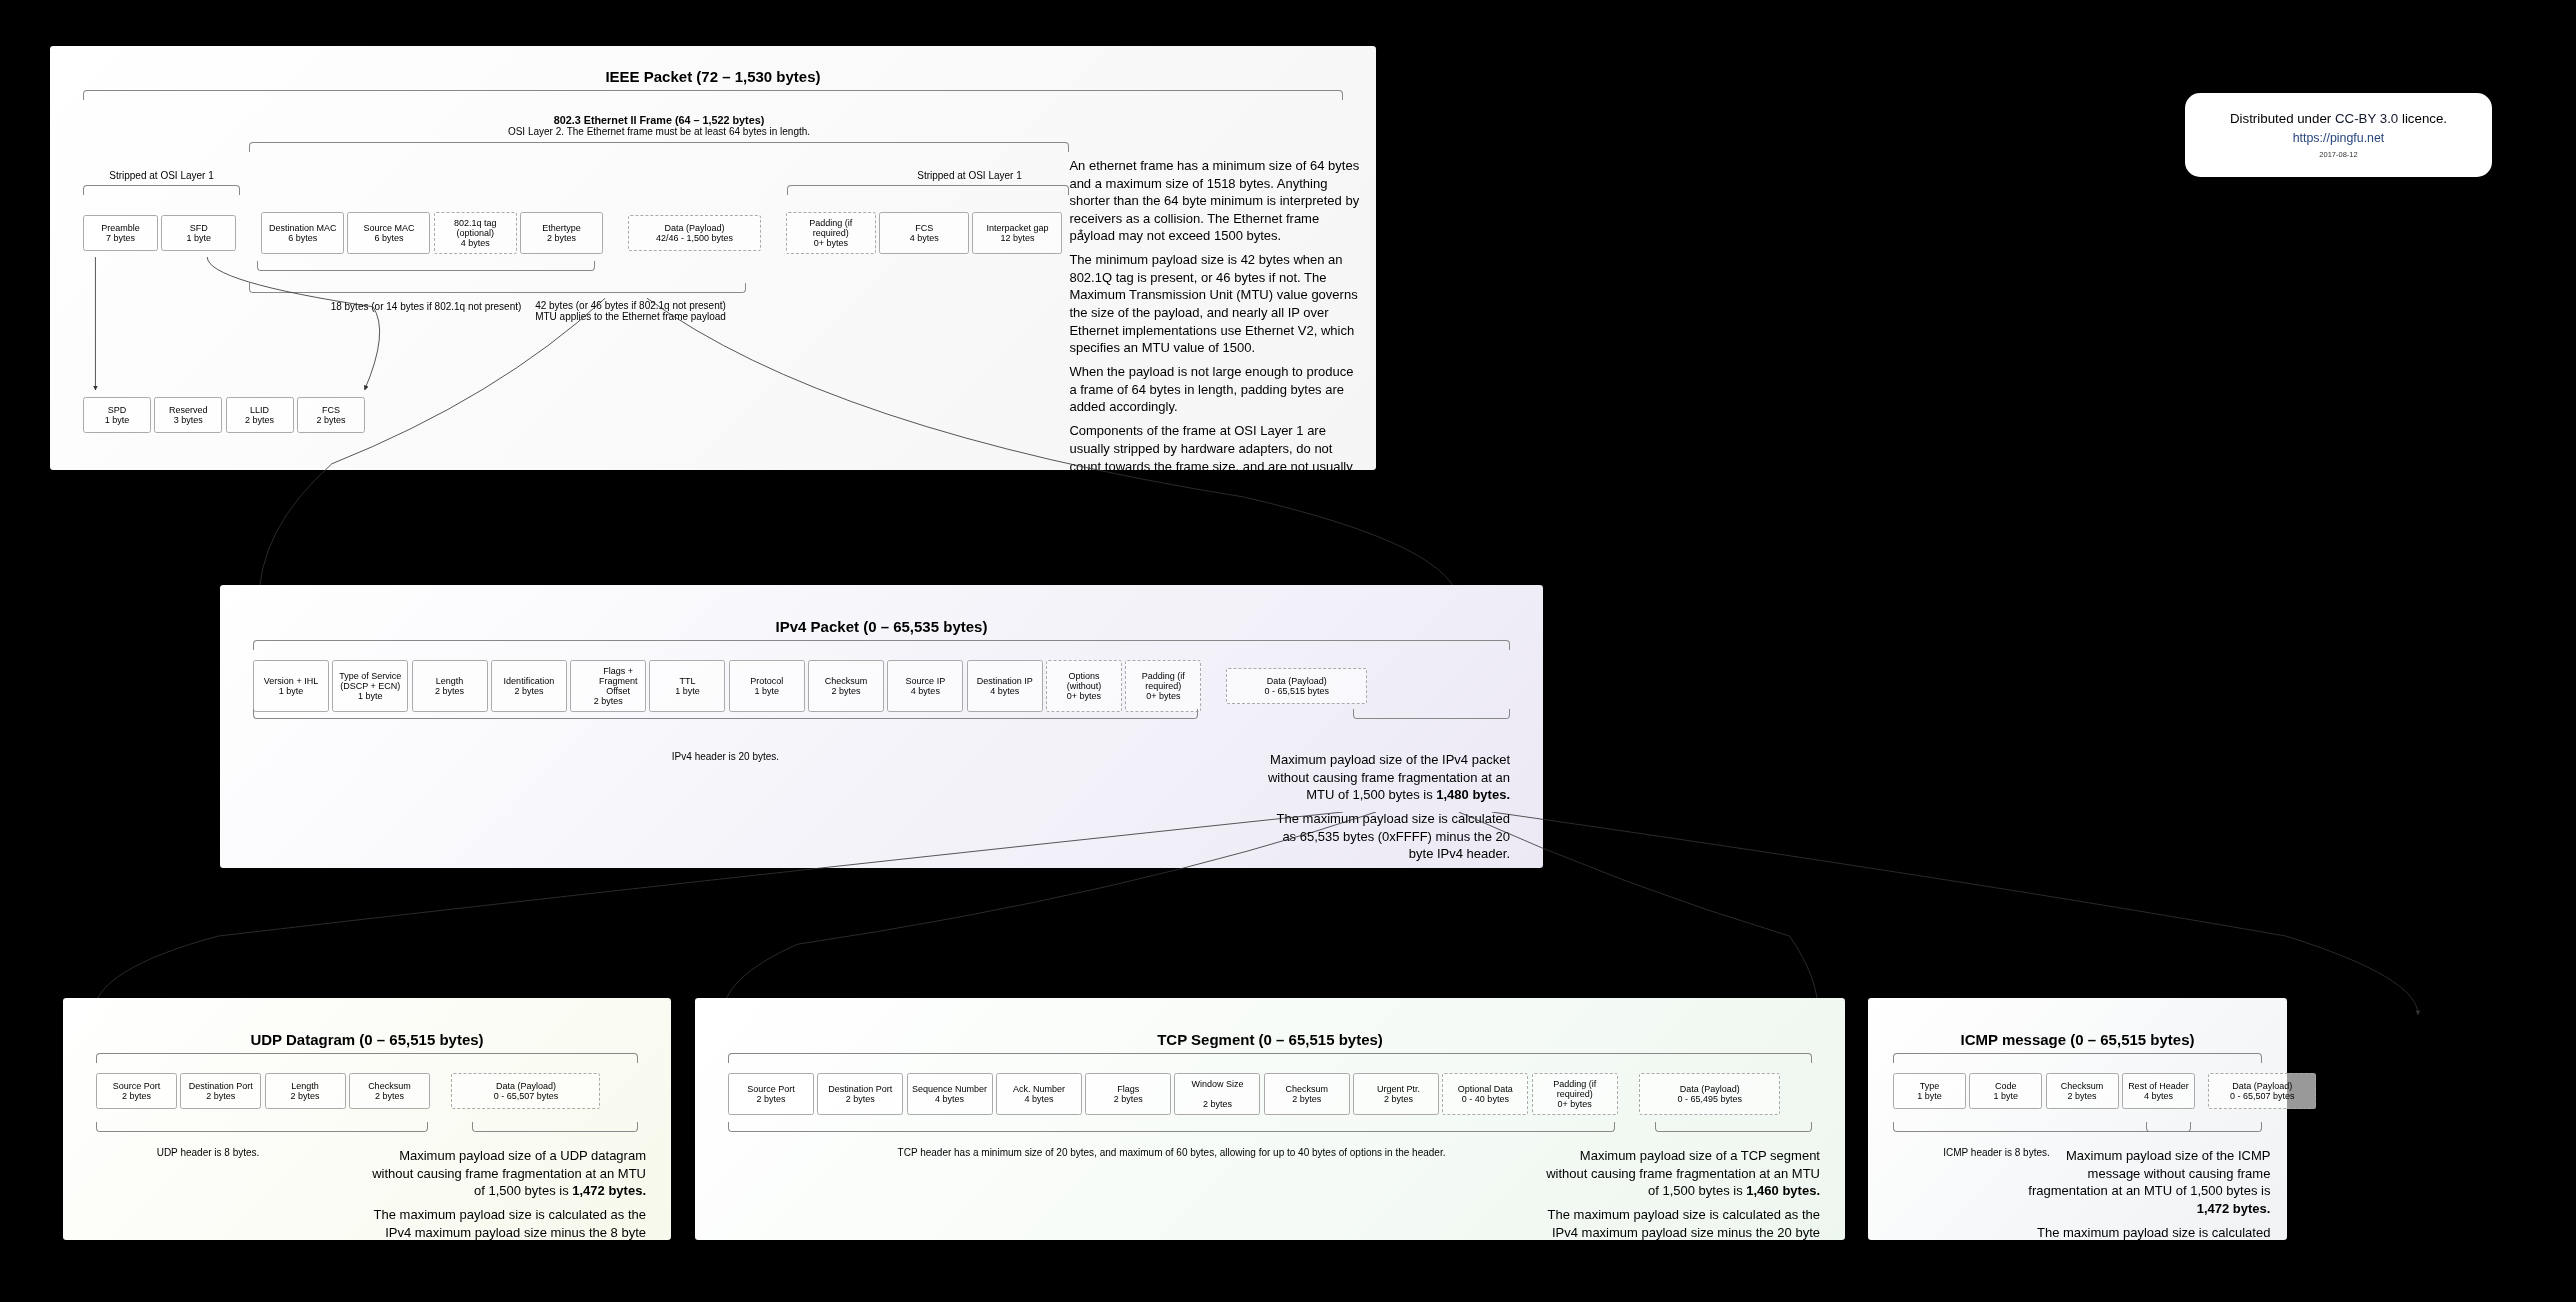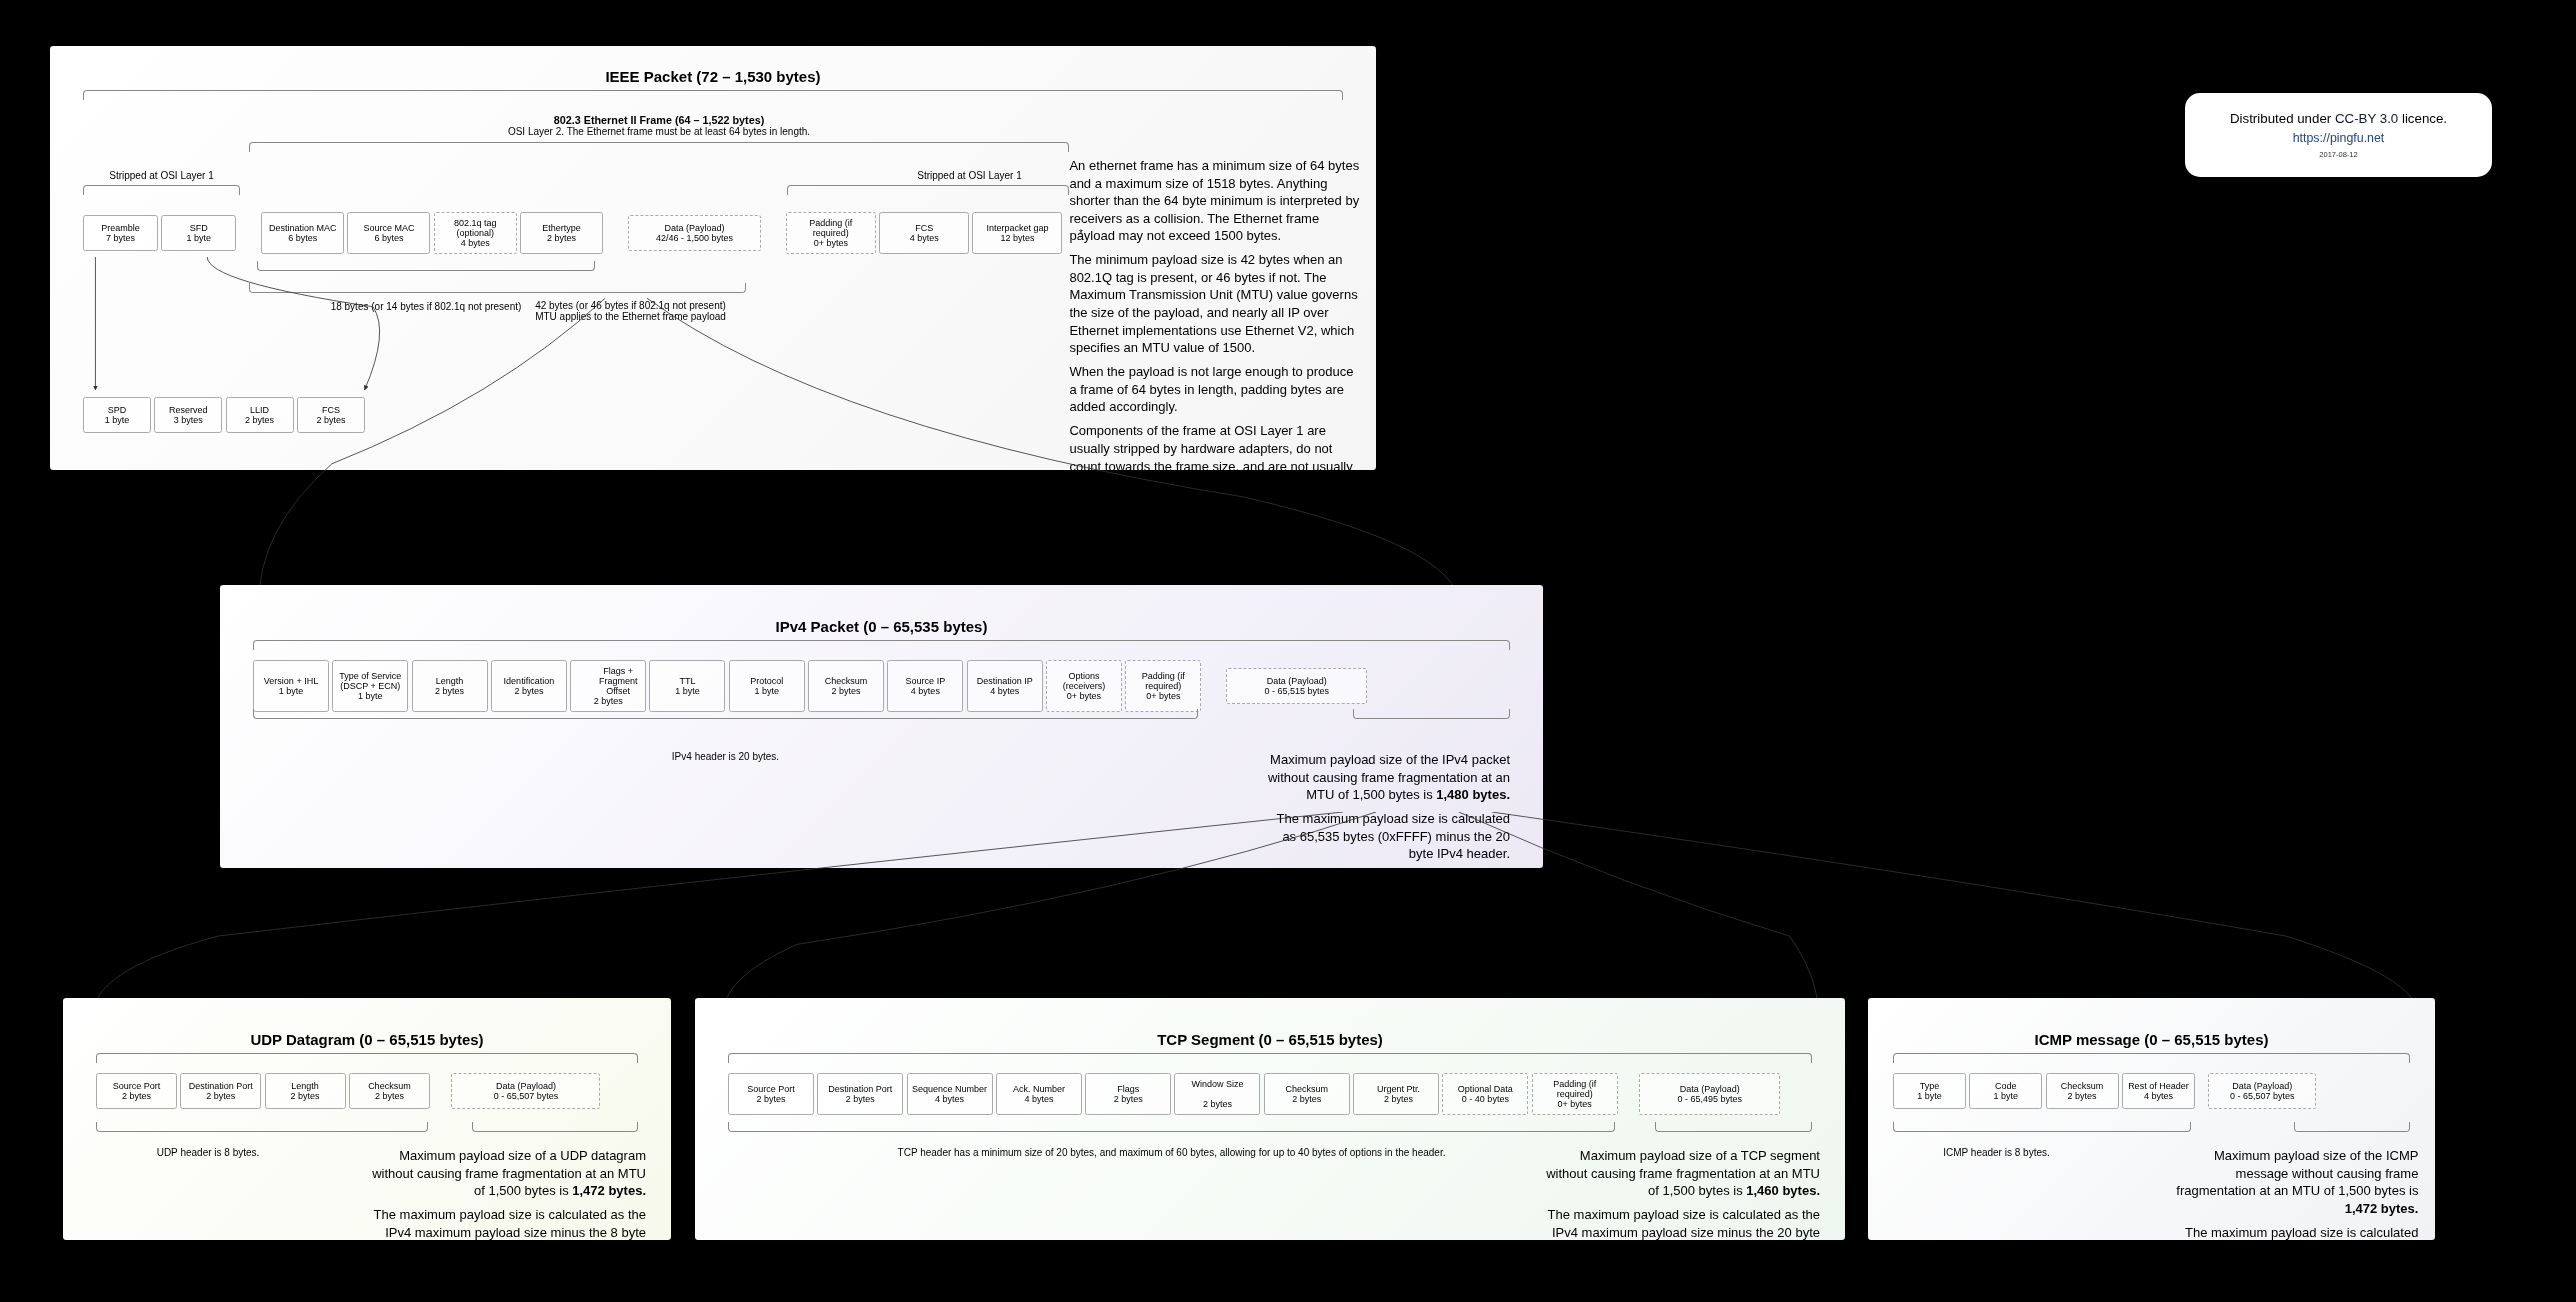--- a/index.html
+++ b/index.html
@@ -15,21 +15,21 @@
 .panel {
   position: absolute;
   background: #fff;
   border-radius: 3.3px;
 }
 
 .panel-ieee { left: 50px; top: 46px; width: 1326px; height: 424px; background: linear-gradient(135deg, #fff, #f5f5f5); }
 .panel-ipv4 { left: 220px; top: 585px; width: 1323px; height: 283px; background: linear-gradient(135deg, #fff, #ece9f5); }
 .panel-udp { left: 63px; top: 998px; width: 608px; height: 242px; background: linear-gradient(135deg, #fff, #f7f9ec); }
 .panel-tcp { left: 695px; top: 998px; width: 1150px; height: 242px; background: linear-gradient(135deg, #fff, #eef7ef); }
-.panel-icmp { left: 1868px; top: 998px; width: 567px; height: 242px; background: linear-gradient(135deg, #fff, #f0f2f4); }
+.panel-icmp { left: 1868px; top: 998px; width: 419px; height: 242px; background: linear-gradient(135deg, #fff, #f0f2f4); }
 
 .title { font-weight: bold; text-align: center; font-size: 15px; }
 .subtitle { text-align: center; font-size: 10px; }
 .section-title { font-weight: bold; text-align: center; font-size: 10.8px; }
 
 .bracket { border: 0.8px solid #888; border-bottom: none; height: 10px; border-radius: 4.1px 4.1px 0 0; }
 .bracket-down { border: 0.8px solid #888; border-top: none; height: 10px; border-radius: 0 0 4.1px 4.1px; }
 
 .fieldrow { display: flex; gap: 3.3px; }
 .field {
@@ -243,21 +243,21 @@
         </div>
         <div class="field" style="width: 76px;">
           <div class="name" style="white-space: pre-line;">Source IP</div>
           <div class="size">4 bytes</div>
         </div>
         <div class="field" style="width: 76px;">
           <div class="name" style="white-space: pre-line;">Destination IP</div>
           <div class="size">4 bytes</div>
         </div>
         <div class="field dashed" style="width: 76px;">
-          <div class="name" style="white-space: pre-line;">Options (receivers)</div>
+          <div class="name" style="white-space: pre-line;">Options (without)</div>
           <div class="size">0+ bytes</div>
         </div>
         <div class="field dashed" style="width: 76px;">
           <div class="name" style="white-space: pre-line;">Padding (if required)</div>
           <div class="size">0+ bytes</div>
         </div>
       </div>
     <div style="width:8.3px"></div>
     <div class="field dashed" style="width:141px">
       <div class="name">Data (Payload)</div>

